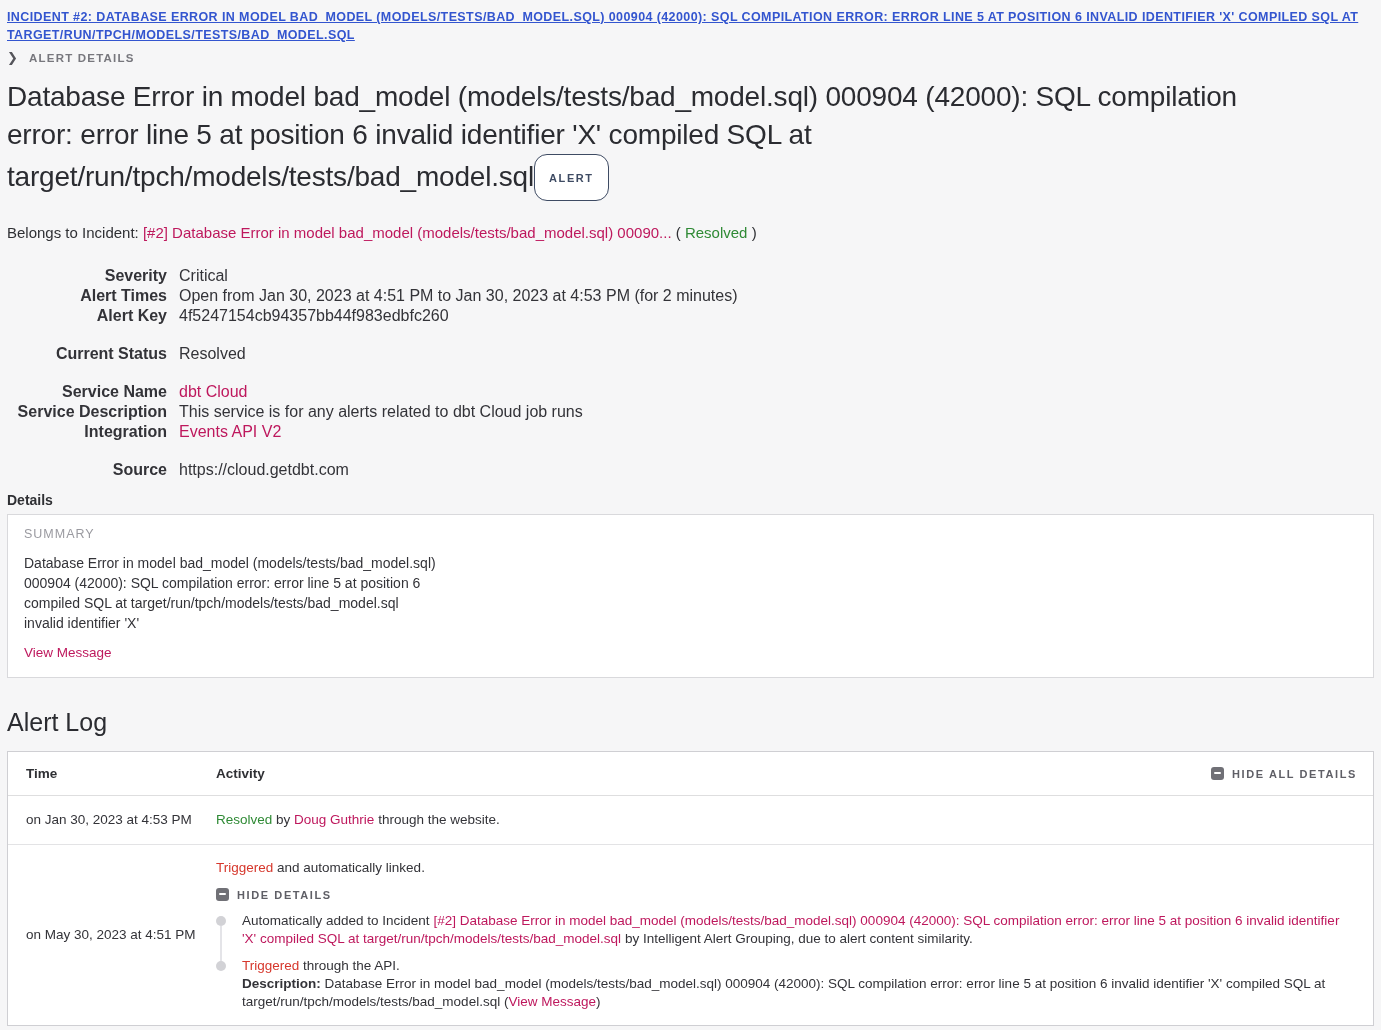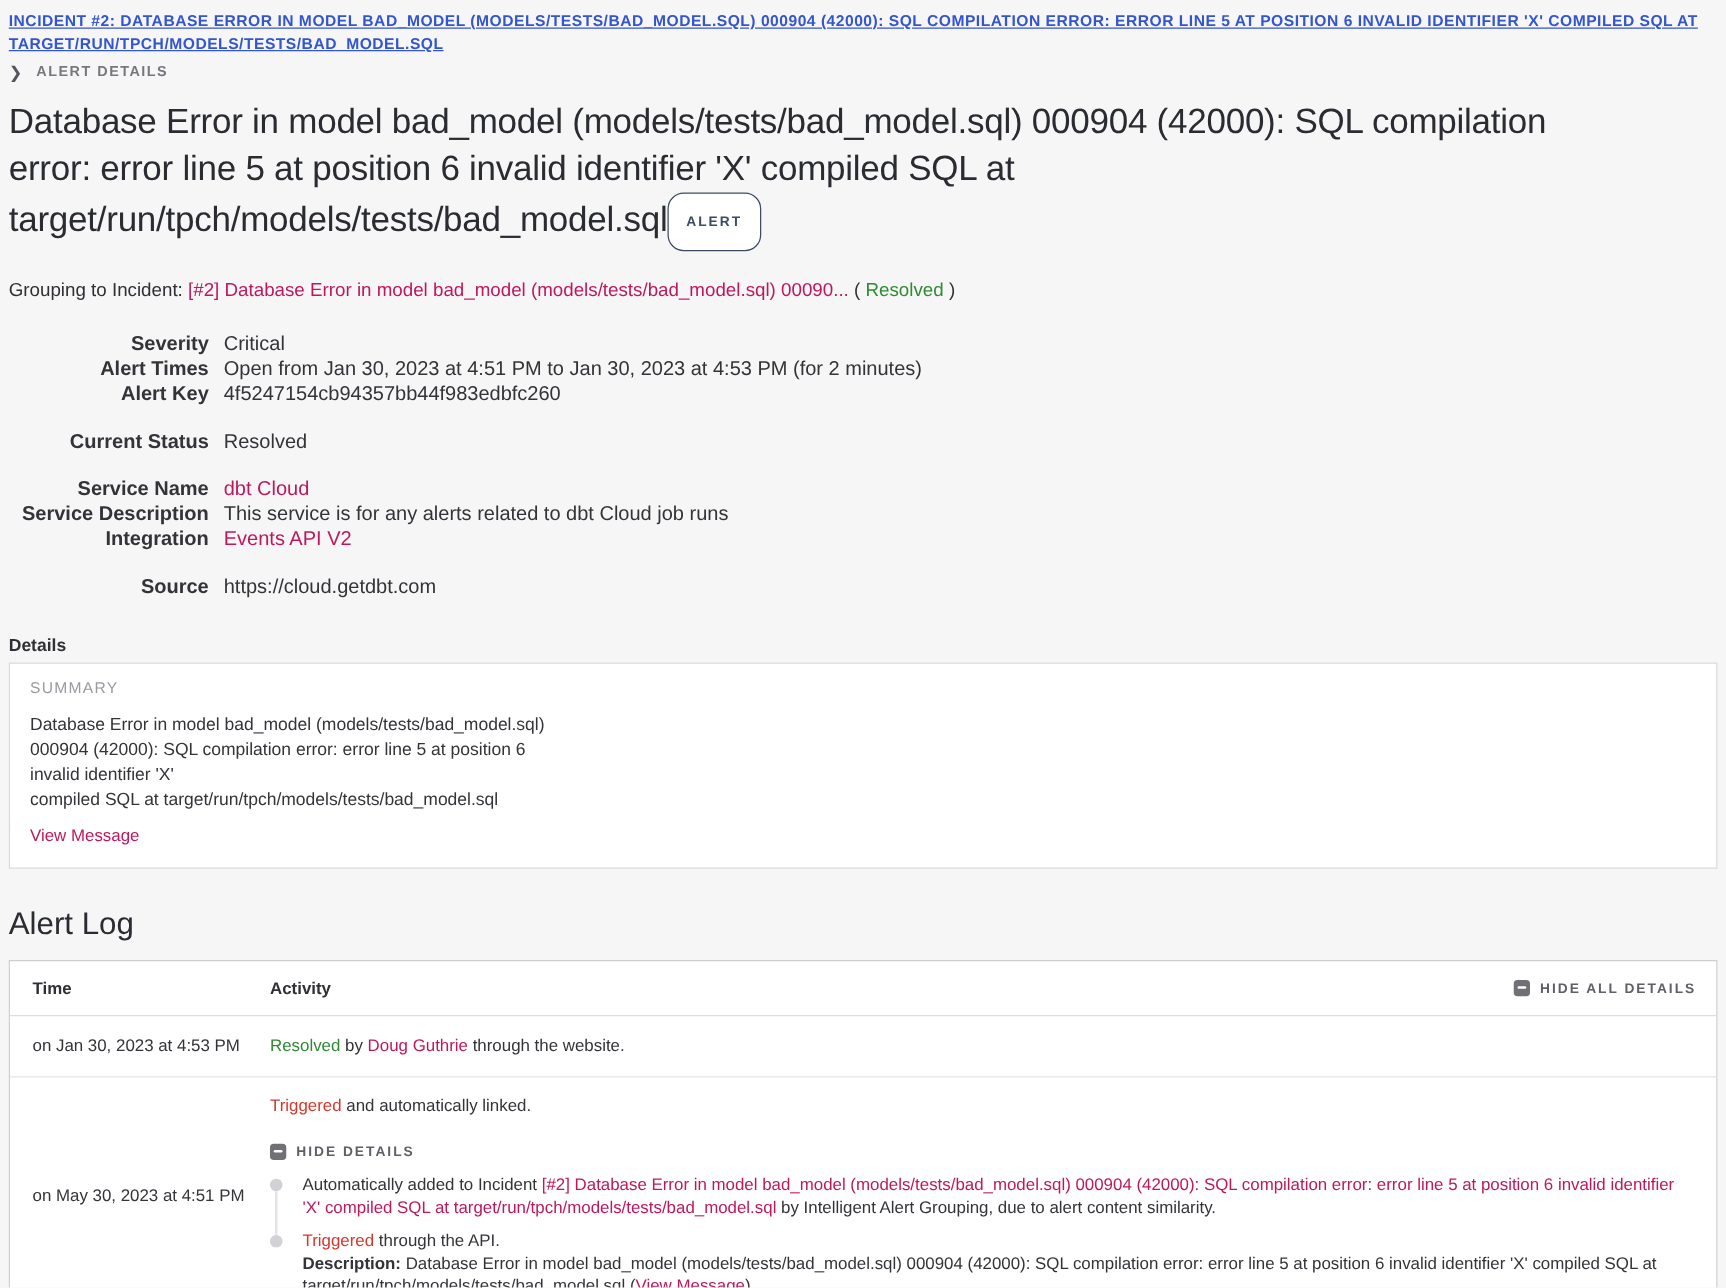--- a/index.html
+++ b/index.html
@@ -51,21 +51,21 @@
     margin-top: 23px;
     display: grid; grid-template-columns: 160px 1fr;
     column-gap: 12px; row-gap: 0;
     font-size: 16px; line-height: 20px;
   }
   .flabel { text-align: right; font-weight: 700; color: #333338; }
   .fvalue { color: #333338; }
   .fspacer { grid-column: 1 / -1; height: 18px; }
 
   
-  .details-heading { margin-top: 28px; font-size: 14px; font-weight: 700; color: #2f3034; }
+  .details-heading { margin-top: 12px; font-size: 14px; font-weight: 700; color: #2f3034; }
   .summary-box {
     margin-top: 6px; background: #ffffff; border: 1px solid #d9d9dc;
     padding: 12px 16px 16px 16px;
   }
   .summary-label { color: #9a9aa0; font-size: 12.5px; letter-spacing: 1px; font-weight: 400; }
   .summary-lines { margin-top: 12px; font-size: 14px; line-height: 20px; color: #333338; }
   .view-message { display: inline-block; margin-top: 12px; font-size: 13.5px; }
 
   
   .log-heading { margin: 30px 0 14px 0; font-size: 25px; font-weight: 400; color: #2b2c31; }
@@ -91,21 +91,21 @@
   .minus-icon::after {
     content: ""; position: absolute; left: 3px; right: 3px; top: 5px; height: 2px;
     background: #fff; border-radius: 1px;
   }
   .log-row { display: flex; font-size: 13.5px; line-height: 18px; color: #333338; }
   .log-row + .log-row { border-top: 1px solid #e3e3e5; }
   .cell-time { width: 208px; flex: none; padding: 14px 18px; }
   .row-resolved .cell-time, .row-resolved .cell-activity { padding-top: 15px; padding-bottom: 15px; }
   .cell-activity { flex: 1; padding: 14px 16px 14px 0; }
   .row-triggered .cell-time { align-self: center; padding-top: 0; padding-bottom: 0; }
-  .hide-details-btn { margin: 21px 0 9px 0; }
+  .hide-details-btn { margin: 11px 0 9px 0; }
 
   
   .timeline { position: relative; margin-top: 2px; }
   .timeline::before {
     content: ""; position: absolute; left: 4px; top: 14px; bottom: 44px;
     width: 2px; background: #e4e4e8;
   }
   .tl-entry { position: relative; padding-left: 26px; }
   .tl-entry + .tl-entry { margin-top: 9px; }
   .tl-dot {
@@ -124,21 +124,21 @@
     <a class="crumb-link">Incident #2: Database Error in model bad_model (models/tests/bad_model.sql) 000904 (42000): SQL compilation error: error line 5 at position 6 invalid identifier 'X' compiled SQL at target/run/tpch/models/tests/bad_model.sql</a>
     <div class="crumb-current">
       <span class="chevron">❯</span>
       <span>ALERT DETAILS</span>
     </div>
   </div>
 
   <h1 class="title"><span>Database Error in model bad_model (models/tests/bad_model.sql) 000904 (42000): SQL compilation error: error line 5 at position 6 invalid identifier 'X' compiled SQL at target/run/tpch/models/tests/bad_model.sql</span><span class="badge">ALERT</span></h1>
 
   <div class="belongs">
-    <span>Grouping to Incident:</span>
+    <span>Belongs to Incident:</span>
     <a class="link">[#2] Database Error in model bad_model (models/tests/bad_model.sql) 00090...</a>
     <span>(</span>
     <span class="green">Resolved</span>
     <span>)</span>
   </div>
 
   <div class="fields">
     <div class="flabel">Severity</div>
     <div class="fvalue">Critical</div>
     <div class="flabel">Alert Times</div>
@@ -166,22 +166,22 @@
     <div class="fvalue">https://cloud.getdbt.com</div>
   </div>
 
   <div class="details-heading">Details</div>
 
   <div class="summary-box">
     <div class="summary-label">SUMMARY</div>
     <div class="summary-lines">
       <div>Database Error in model bad_model (models/tests/bad_model.sql)</div>
       <div>000904 (42000): SQL compilation error: error line 5 at position 6</div>
+      <div>compiled SQL at target/run/tpch/models/tests/bad_model.sql</div>
       <div>invalid identifier 'X'</div>
-      <div>compiled SQL at target/run/tpch/models/tests/bad_model.sql</div>
     </div>
     <a class="link view-message">View Message</a>
   </div>
 
   <h2 class="log-heading">Alert Log</h2>
 
   <div class="log-table">
     <div class="log-header">
       <div class="col-time">Time</div>
       <div class="col-activity">Activity</div>

